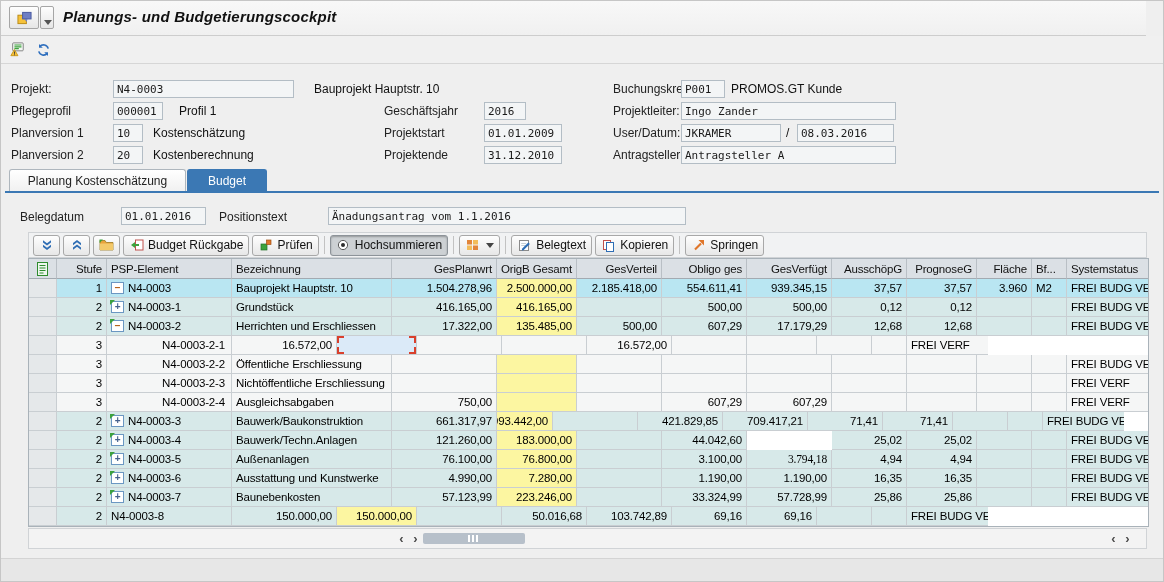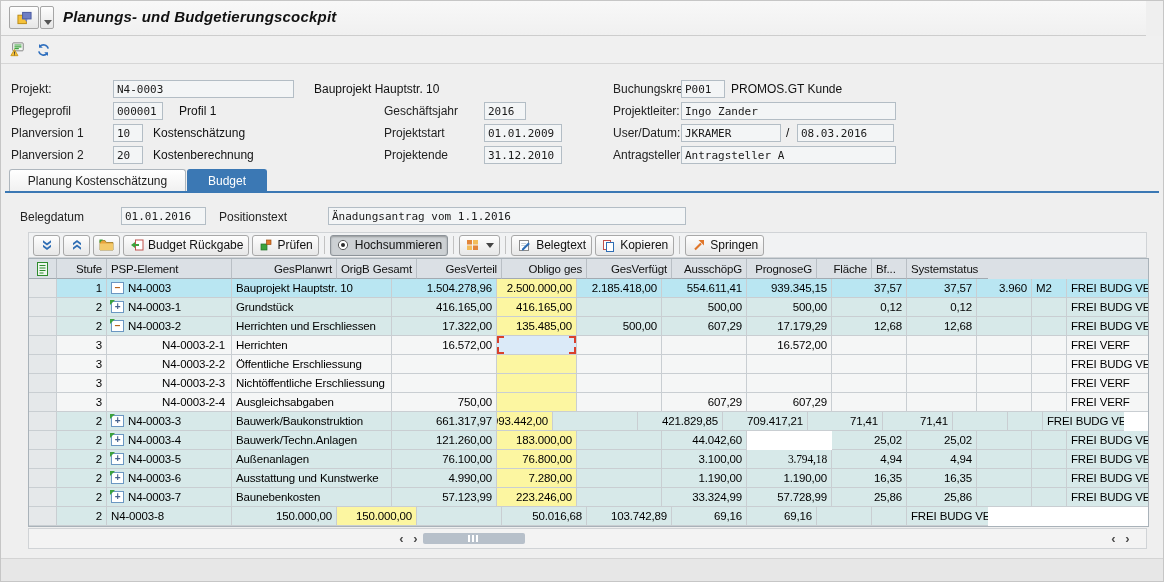--- a/index.html
+++ b/index.html
@@ -258,20 +258,21 @@
         <div class="hcell" style="width: 28px;">
           <span class="corner-ic">
             <svg width="13" height="16" viewBox="0 0 13 16">
               <rect x="1.5" y="1.5" width="10" height="13" fill="#eef7ee" stroke="#2e8b2e"></rect>
               <path d="M3.5 4.5h6M3.5 7h6M3.5 9.5h6M3.5 12h4" stroke="#2e8b2e" stroke-width="1.1"></path>
             </svg>
           </span>
         </div>
         <div class="hcell ar" style="width: 50px;">Stufe</div>
         <div class="hcell" style="width: 125px;">PSP-Element</div>
+        <div class="hcell" style="width: 160px;">Bezeichnung</div>
         <div class="hcell ar" style="width: 105px;">GesPlanwrt</div>
         <div class="hcell ar" style="width: 80px;">OrigB Gesamt</div>
         <div class="hcell ar" style="width: 85px;">GesVerteil</div>
         <div class="hcell ar" style="width: 85px;">Obligo ges</div>
         <div class="hcell ar" style="width: 85px;">GesVerfügt</div>
         <div class="hcell ar" style="width: 75px;">AusschöpG</div>
         <div class="hcell ar" style="width: 70px;">PrognoseG</div>
         <div class="hcell ar" style="width: 55px;">Fläche</div>
         <div class="hcell" style="width: 35px;">Bf...</div>
         <div class="hcell" style="width: 81px; border-right: none;">Systemstatus</div>
@@ -333,21 +334,20 @@
           <div class="tcell ar" style="width: 55px;"></div>
           <div class="tcell" style="width: 35px;"></div>
           <div class="tcell" style="width: 81px; border-right: none;">FREI BUDG VERF</div>
         </div>
         <div class="trow lvl3">
           <div class="tcell selcol" style="width: 28px;"></div>
           <div class="tcell ar" style="width: 50px;">3</div>
           <div class="tcell psp-l3" style="width: 125px;">
             <span>N4-0003-2-1</span>
           </div>
-          <div class="tcell" style="width: 160px;">Herrichten</div>
           <div class="tcell ar" style="width: 105px;">16.572,00</div>
           <div class="tcell ar cell-selected" style="width: 80px;"></div>
           <div class="tcell ar" style="width: 85px;"></div>
           <div class="tcell ar" style="width: 85px;"></div>
           <div class="tcell ar" style="width: 85px;">16.572,00</div>
           <div class="tcell ar" style="width: 75px;"></div>
           <div class="tcell ar" style="width: 70px;"></div>
           <div class="tcell ar" style="width: 55px;"></div>
           <div class="tcell" style="width: 35px;"></div>
           <div class="tcell" style="width: 81px; border-right: none;">FREI VERF</div>

